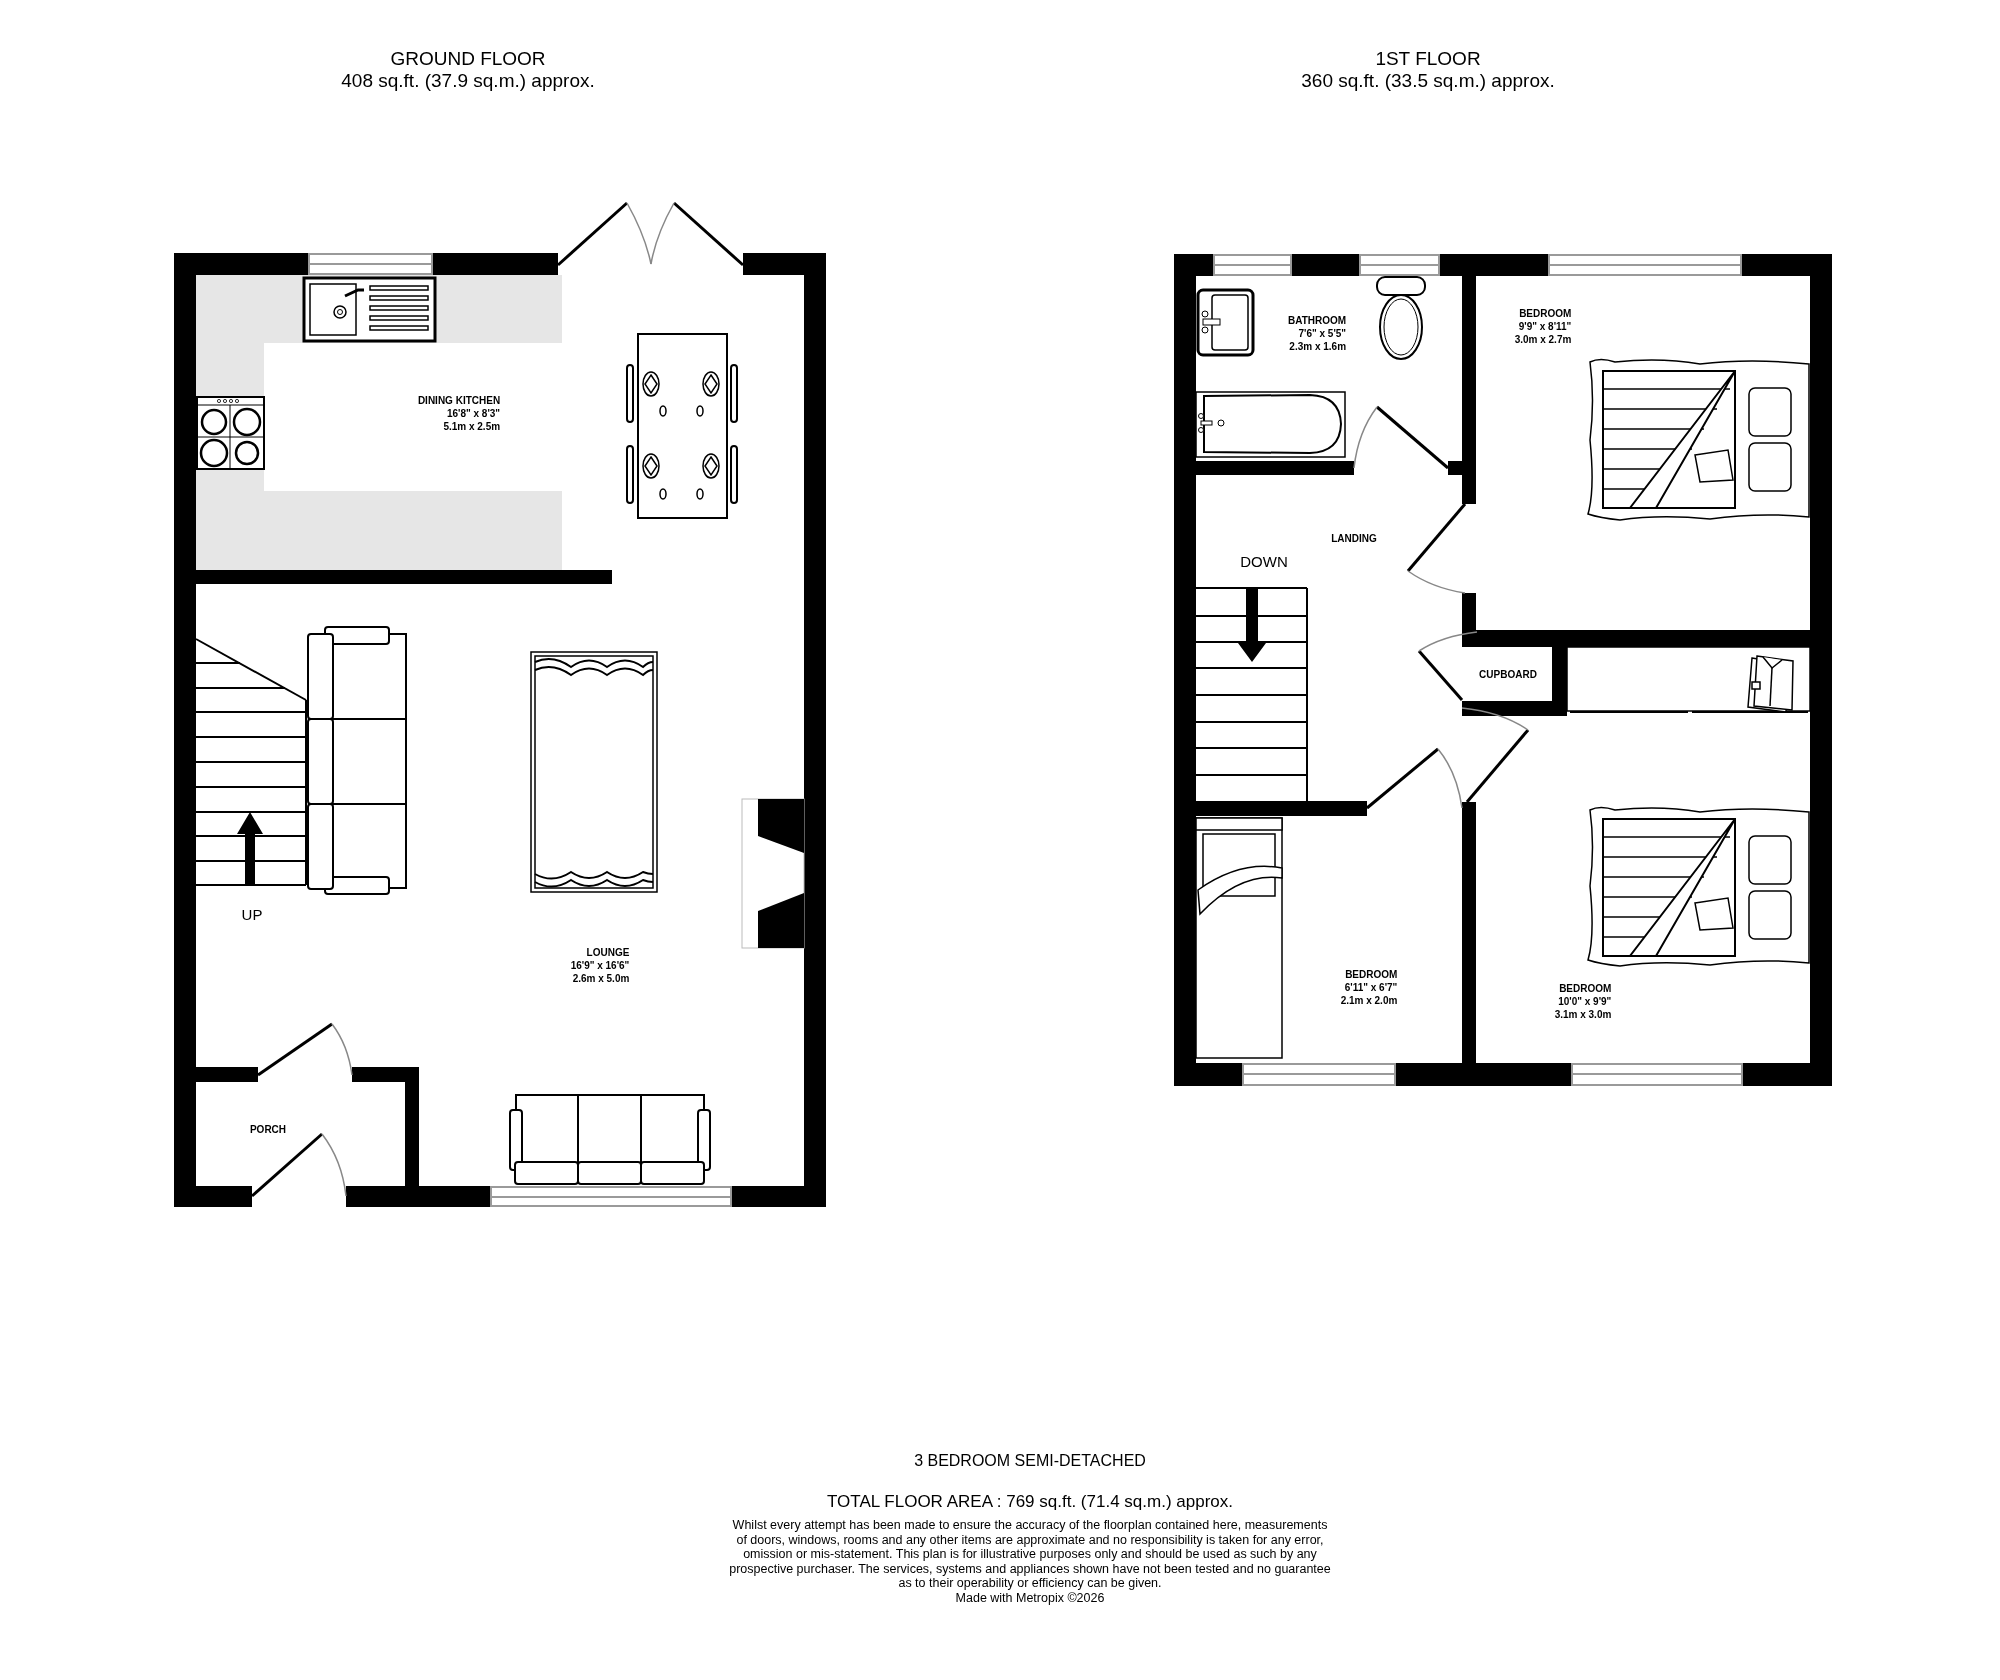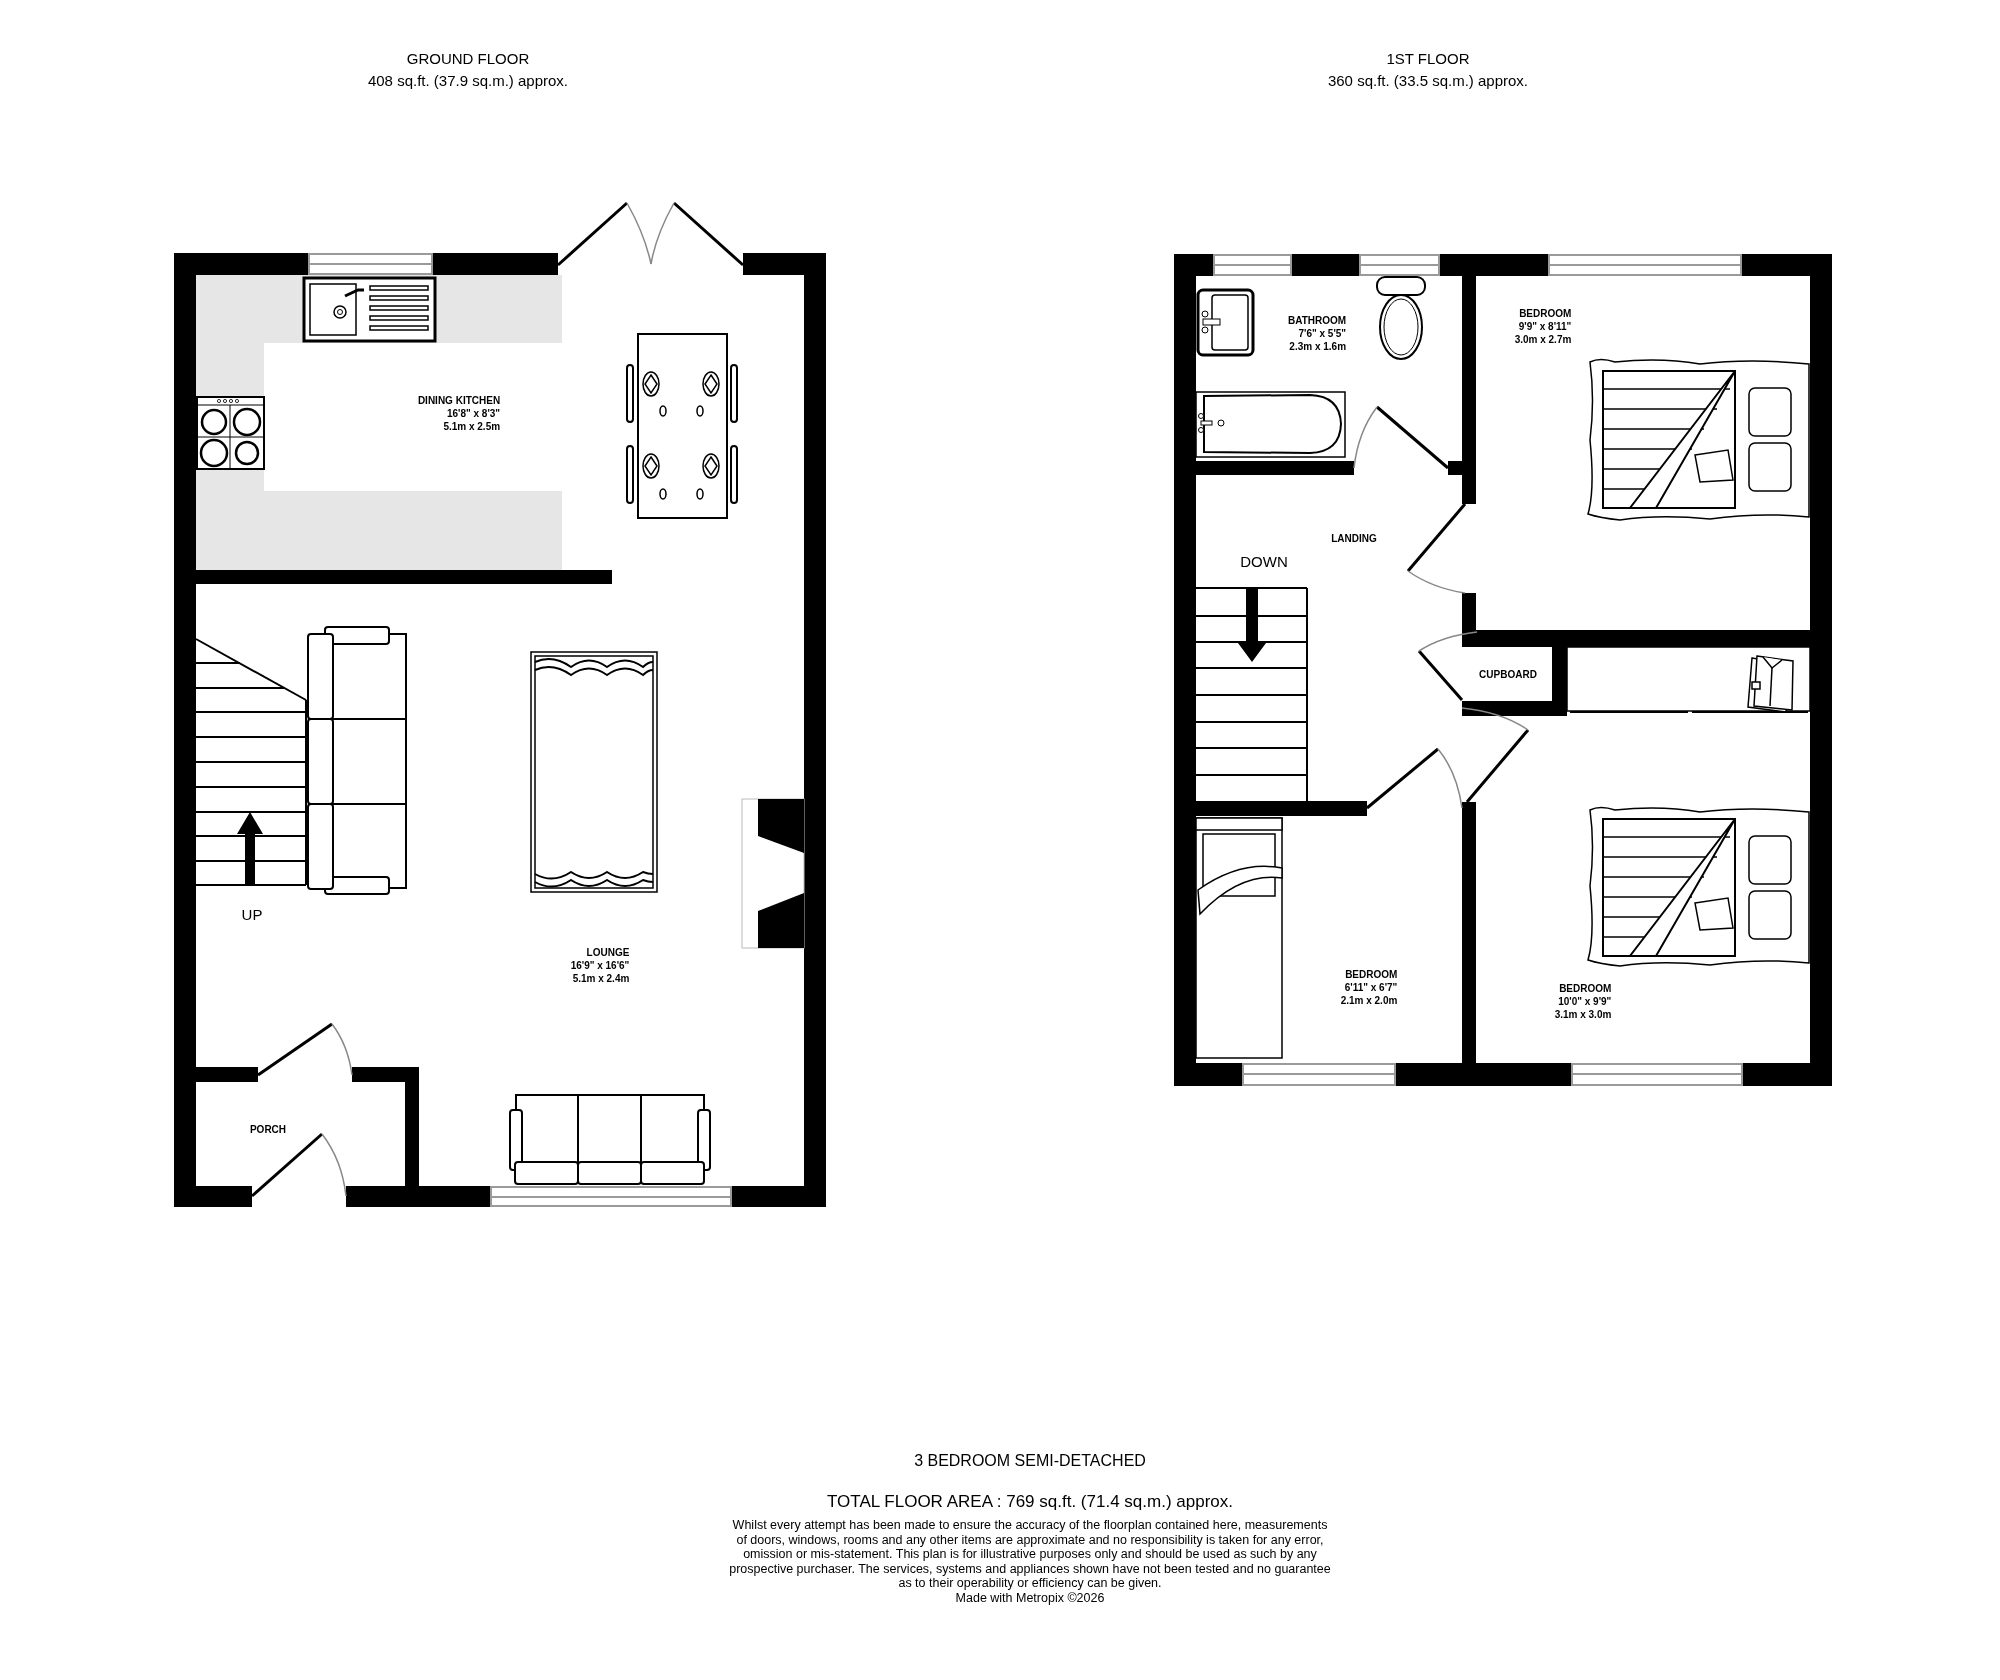--- a/index.html
+++ b/index.html
@@ -1,18 +1,18 @@
 <!DOCTYPE html>
 <html><head>
 <meta charset="utf-8">
 <style>
   html, body { margin: 0; padding: 0; background: #ffffff; }
   body { width: 2000px; height: 1680px; position: relative; overflow: hidden;
          font-family: "Liberation Sans", sans-serif; color: #000; }
-  .floor-title { position: absolute; text-align: center; font-size: 15px; line-height: 22px; }
+  .floor-title { position: absolute; text-align: center; font-size: 19px; line-height: 22px; }
   .floor-title .t { display: block; }
   #plan { position: absolute; left: 0; top: 0; width: 2000px; height: 1680px; }
   .room-label { position: absolute; text-align: right; font-weight: bold; font-size: 10px;
                 line-height: 13px; transform: translateX(-50%); white-space: nowrap; }
   .room-label span { display: block; }
   .plain-label { position: absolute; font-size: 15px; transform: translateX(-50%); white-space: nowrap; }
   .footer { position: absolute; left: 600px; width: 860px; text-align: center; }
   .footer .sub { font-size: 16px; }
   .footer .total { font-size: 17px; margin-top: 22px; }
   .footer .disc { font-size: 12.5px; line-height: 14.5px; margin-top: 6px; }
@@ -336,21 +336,21 @@
 </svg>
 
 <div class="room-label" style="left:459px; top:394px;">
   <span>DINING KITCHEN</span>
   <span>16'8"  x 8'3"</span>
   <span>5.1m  x 2.5m</span>
 </div>
 <div class="room-label" style="left:600px; top:946px;">
   <span>LOUNGE</span>
   <span>16'9"  x 16'6"</span>
-  <span>5.1m  x 2.4m</span>
+  <span>2.6m  x 5.0m</span>
 </div>
 <div class="room-label" style="left:268px; top:1123px;">
   <span>PORCH</span>
 </div>
 <div class="plain-label" style="left:252px; top:906px;">UP</div>
 
 <div class="room-label" style="left:1317px; top:314px;">
   <span>BATHROOM</span>
   <span>7'6"  x 5'5"</span>
   <span>2.3m  x 1.6m</span>

